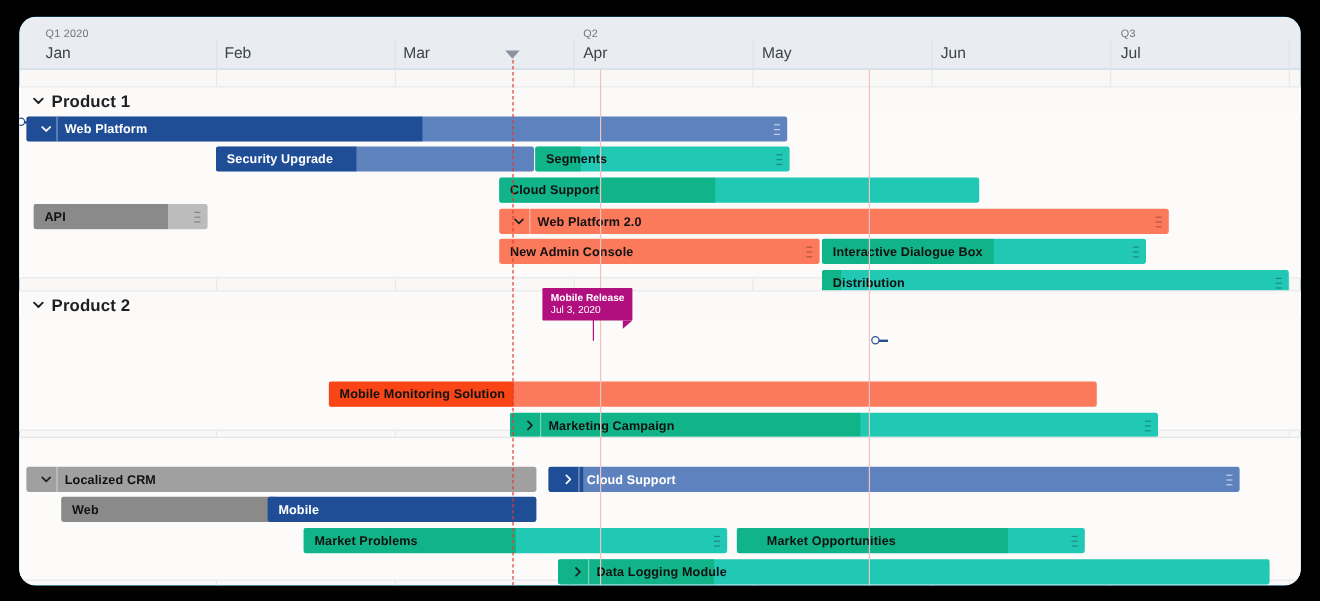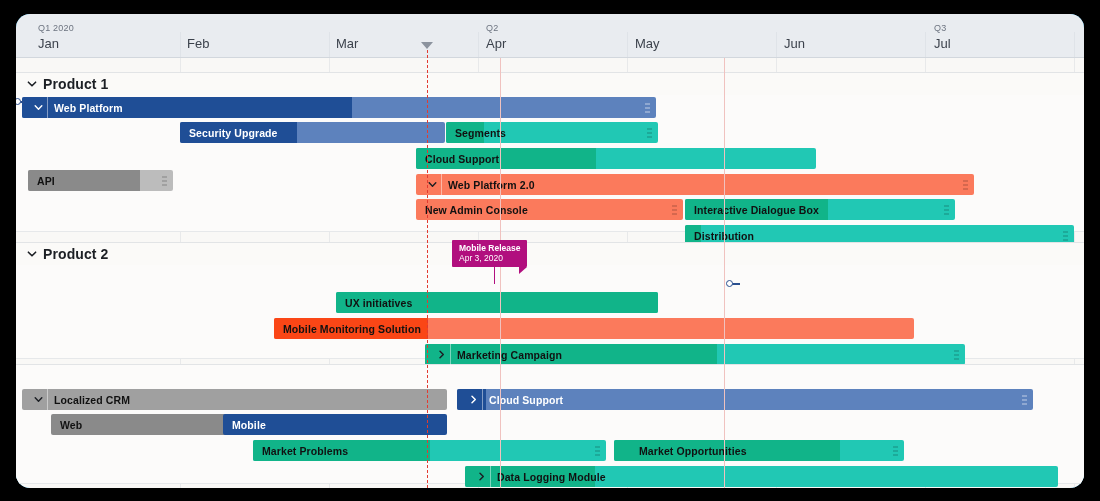--- a/index.html
+++ b/index.html
@@ -372,24 +372,20 @@
           <div class="group-header" style="top: 0px;">
             <span class="group-chevron">
               <svg width="12" height="12" viewBox="0 0 16 16">
                 <path d="M3.2 5.6 L8 10.4 L12.8 5.6" fill="none" stroke="#1c1f24" stroke-width="2.1" stroke-linecap="round" stroke-linejoin="round"></path>
               </svg>
             </span>
             <span class="group-title">Product 2</span>
           </div>
           <div class="connector-stem" style="left: 716px; top: 40px; width: 8px;"></div>
           <div class="connector" style="left: 710px; top: 37px;"></div>
-          <div class="bar" style="left: 320px; width: 322px; top: 49px; background: rgb(33, 200, 180);">
-            <div class="bar-progress" style="width: 100%; background: rgb(17, 180, 137);"></div>
-            <span class="bar-label" style="color: rgb(17, 17, 17);">UX initiatives</span>
-          </div>
           <div class="bar" style="left: 258px; width: 640px; top: 75px; background: rgb(251, 122, 92);">
             <div class="bar-progress" style="width: 24%; background: rgb(250, 70, 22);"></div>
             <span class="bar-label" style="color: rgb(17, 17, 17);">Mobile Monitoring Solution</span>
           </div>
           <div class="bar summary" style="left: 409px; width: 540px; top: 101px; background: rgb(33, 200, 180);">
             <div class="bar-progress" style="width: 54%; background: rgb(17, 180, 137);"></div>
             <span class="bar-chevron">
               <svg width="11" height="11" viewBox="0 0 16 16">
                 <path d="M5.8 3.2 L10.6 8 L5.8 12.8" fill="none" stroke="#1c1f24" stroke-width="2.1" stroke-linecap="round" stroke-linejoin="round"></path>
               </svg>
@@ -459,21 +455,21 @@
                 <path d="M5.8 3.2 L10.6 8 L5.8 12.8" fill="none" stroke="#1c1f24" stroke-width="2.1" stroke-linecap="round" stroke-linejoin="round"></path>
               </svg>
             </span>
             <span class="bar-sep"></span>
             <span class="bar-label" style="color: rgb(17, 17, 17);">Data Logging Module</span>
           </div>
         </div>
         <div class="milestone-line" style="left: 478px; top: 208px; height: 18px;"></div>
         <div class="milestone" style="left: 436px; top: 182px;">
           <div class="milestone-title">Mobile Release</div>
-          <div class="milestone-date">Apr 3, 2020</div>
+          <div class="milestone-date">Jul 3, 2020</div>
           <div class="milestone-notch"></div>
         </div>
       </div>
 
   <div id="today-line" style="left: 411px; top: 36px; bottom: 0px;"></div>
       <div id="today-arrow" style="left: 405px; top: 28px;"></div>
     </div>
 </div>
 
 </body></html>

